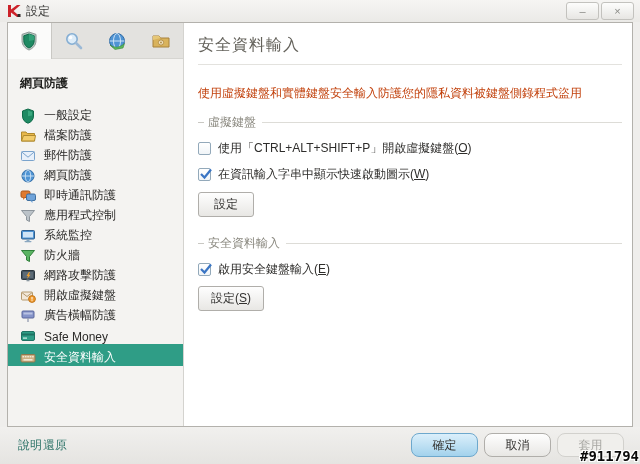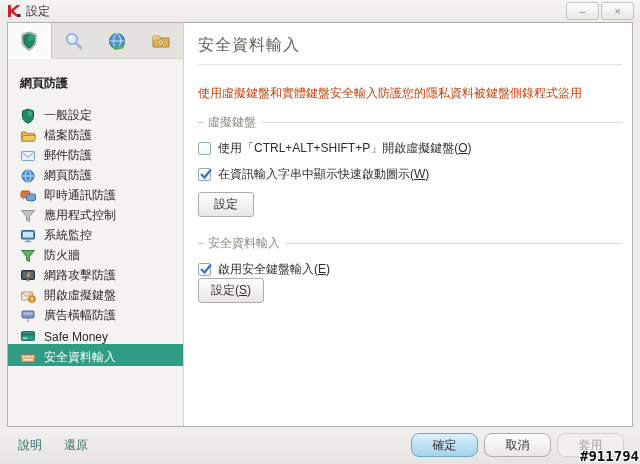--- a/index.html
+++ b/index.html
@@ -52,27 +52,27 @@
     background:linear-gradient(#ffffff,#f1f5f8); margin:0 7px 0 0; position:relative; flex:0 0 13px; }
   .cb svg { position:absolute; left:0px; top:-2px; display:none; }
   .cb.checked svg { display:block; }
   .ak { text-decoration:underline; }
 
   .btn { display:inline-block; min-width:56px; height:25px; padding:0 12px;
     border:1px solid #b0aeaa; border-radius:3px; background:linear-gradient(#fefefe,#e8e7e4);
     color:#333230; line-height:23px; text-align:center; }
   .btn.small-margin { margin-top:9px; }
   #group2 { margin-top:18px; }
-  #btn-secure-settings { }
+  #btn-secure-settings { margin-top:8px; }
 
   
   #footer { position:absolute; left:0; bottom:0; width:640px; height:37px;
     background:linear-gradient(#f1f0ee,#e5e4e1); }
   #footer-links { position:absolute; left:18px; top:0; height:37px; display:flex;
-    align-items:center; gap:22px; }
+    align-items:center; gap:1px; }
   .flink { color:#30756a; }
   #footer-buttons { position:absolute; right:16px; top:6px; display:flex; gap:6px; }
   .fbtn { width:67px; height:24px; border:1px solid #b0aeaa; border-radius:8px;
     background:linear-gradient(#fefefe,#e8e7e4); color:#333230; line-height:22px; text-align:center; }
   .fbtn.primary { background:linear-gradient(#dbeffb,#a3d2ec); border-color:#6da8cd; }
   .fbtn.disabled { background:#f0efec; border-color:#d2d1cd; color:#a8a7a3; }
 
   #watermark { position:absolute; right:1px; bottom:0px; font-family:"DejaVu Sans Mono",monospace;
     font-weight:bold; font-size:14px; color:#0a0a0a;
     text-shadow:-1px -1px 0 #fff, 1px -1px 0 #fff, -1px 1px 0 #fff, 1px 1px 0 #fff; }

